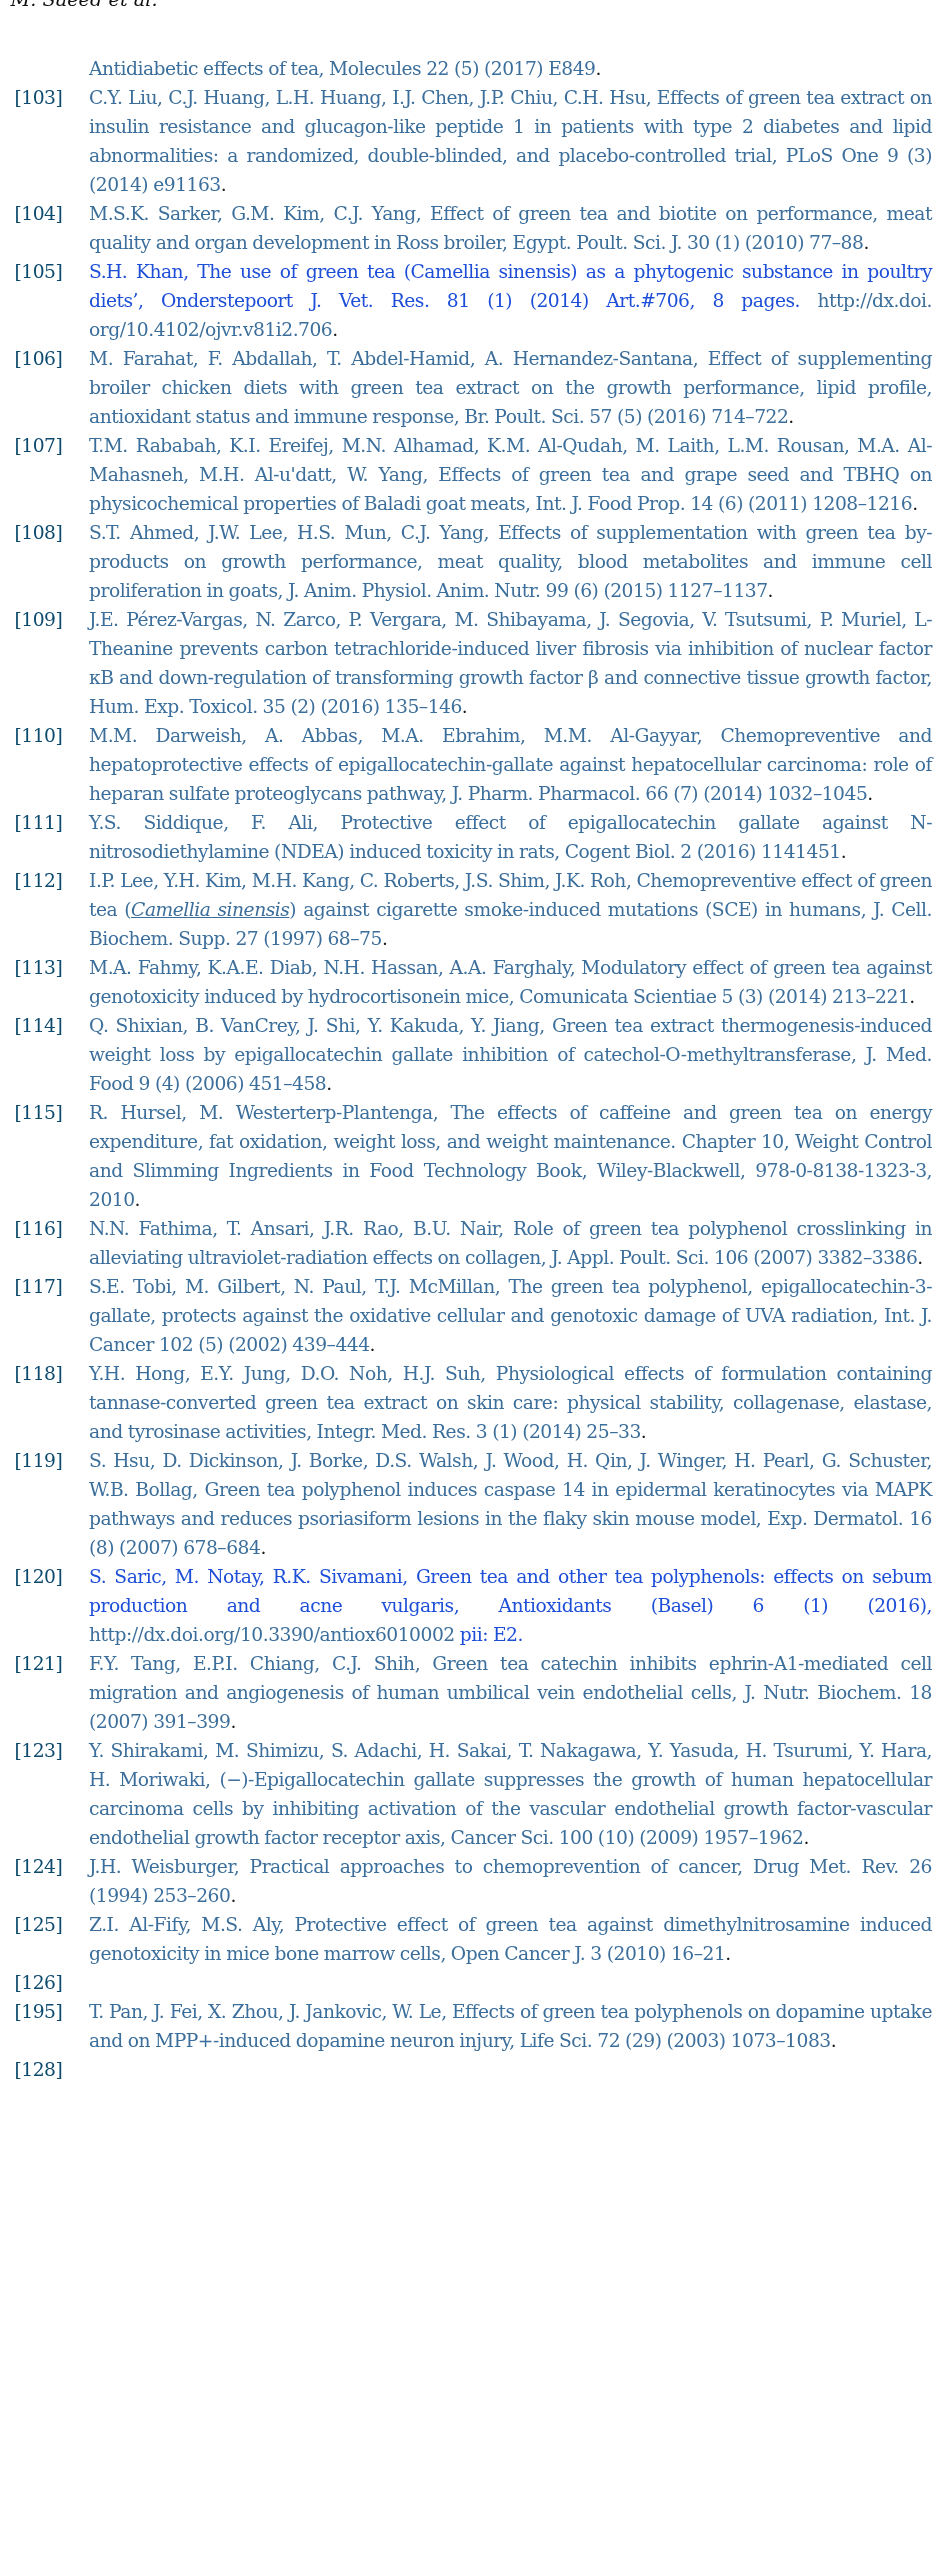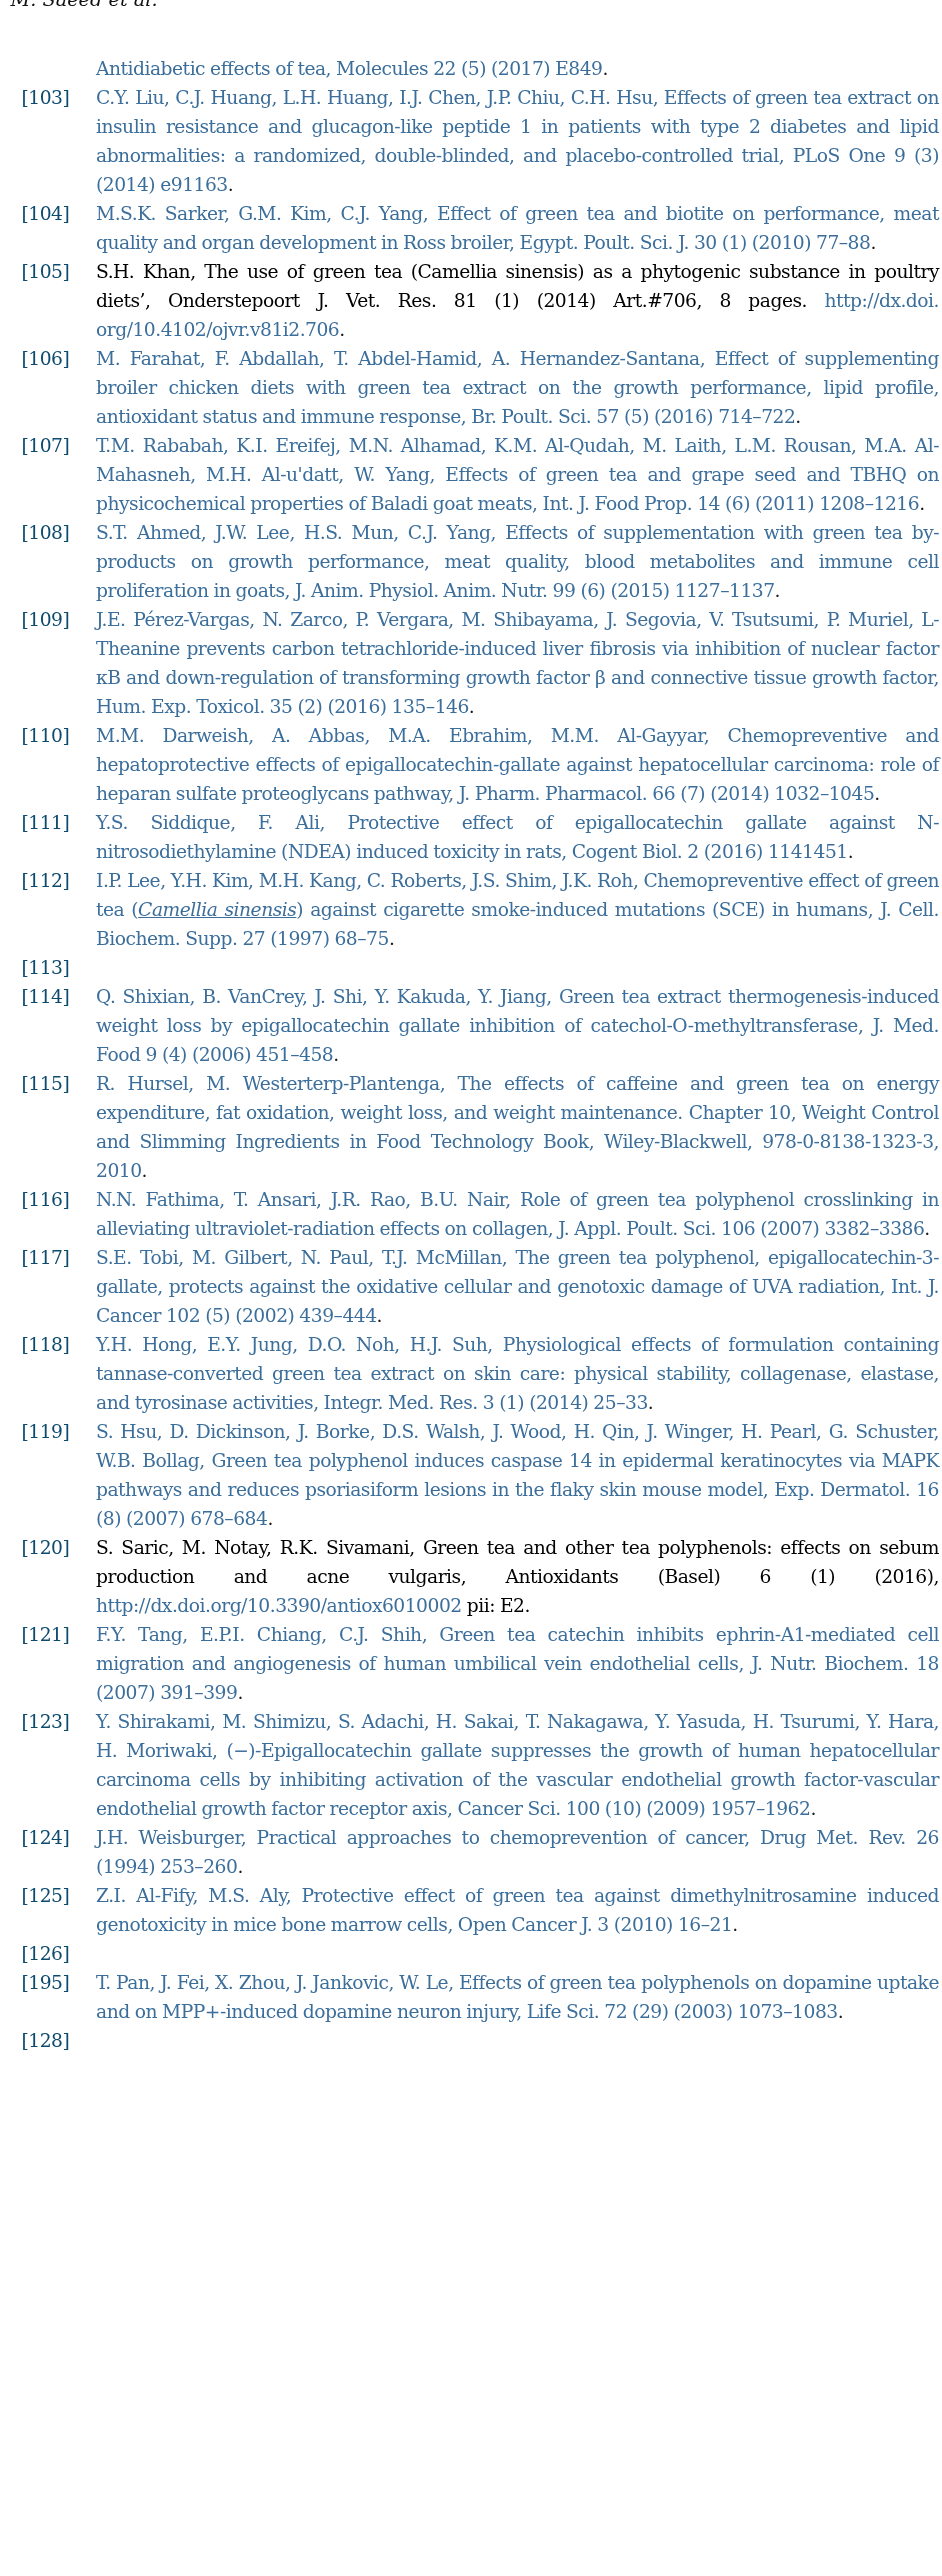--- a/index.html
+++ b/index.html
@@ -18,21 +18,21 @@
       position: absolute;
       left: 10.5px;
       top: -12.3px;
       font-size: 19.3px;
       font-style: italic;
       color: #111;
       font-family: "DejaVu Serif", serif;
     }
     .refs {
       position: absolute;
-      left: 11px;
+      left: 4px;
       top: 54px;
       width: 892px;
     }
     .ref {
       display: flex;
       align-items: flex-start;
       font-size: 18.7px;
       line-height: 29px;
       letter-spacing: -0.5px;
       word-spacing: -0.4px;
@@ -44,21 +44,21 @@
       box-sizing: border-box;
       color: #0c4a6e;
     }
     .ref .body {
       width: 843px;
       flex: 0 0 843px;
       color: #1a1a1a;
       text-align: justify;
     }
     .link { color: #3b6e9b; }
-    .plain { color: #000000; }
+    .plain { color: #1d4ed8; }
     .dot { color: #1a1a1a; }
     .it { font-style: italic; text-decoration: underline; }
   </style>
 </head>
 <body>
 
 <div class="running-head">M. Saeed et al.</div>
 
 <div class="refs" id="refs">
     <div class="ref">
@@ -100,20 +100,21 @@
     <div class="ref">
       <span class="num">[111]</span>
       <span class="body"><span class="link">Y.S. Siddique, F. Ali, Protective effect of epigallocatechin gallate against N-nitrosodiethylamine (NDEA) induced toxicity in rats, Cogent Biol. 2 (2016) 1141451</span><span class="dot">.</span></span>
     </div>
     <div class="ref">
       <span class="num">[112]</span>
       <span class="body"><span class="link">I.P. Lee, Y.H. Kim, M.H. Kang, C. Roberts, J.S. Shim, J.K. Roh, Chemopreventive effect of green tea (</span><span class="link it">Camellia sinensis</span><span class="link">) against cigarette smoke-induced mutations (SCE) in humans, J. Cell. Biochem. Supp. 27 (1997) 68–75</span><span class="dot">.</span></span>
     </div>
     <div class="ref">
       <span class="num">[113]</span>
+      <span class="body"><span class="link">M.A. Fahmy, K.A.E. Diab, N.H. Hassan, A.A. Farghaly, Modulatory effect of green tea against genotoxicity induced by hydrocortisonein mice, Comunicata Scientiae 5 (3) (2014) 213–221</span><span class="dot">.</span></span>
     </div>
     <div class="ref">
       <span class="num">[114]</span>
       <span class="body"><span class="link">Q. Shixian, B. VanCrey, J. Shi, Y. Kakuda, Y. Jiang, Green tea extract thermogenesis-induced weight loss by epigallocatechin gallate inhibition of catechol-O-methyltransferase, J. Med. Food 9 (4) (2006) 451–458</span><span class="dot">.</span></span>
     </div>
     <div class="ref">
       <span class="num">[115]</span>
       <span class="body"><span class="link">R. Hursel, M. Westerterp-Plantenga, The effects of caffeine and green tea on energy expenditure, fat oxidation, weight loss, and weight maintenance. Chapter 10, Weight Control and Slimming Ingredients in Food Technology Book, Wiley-Blackwell, 978-0-8138-1323-3, 2010</span><span class="dot">.</span></span>
     </div>
     <div class="ref">

